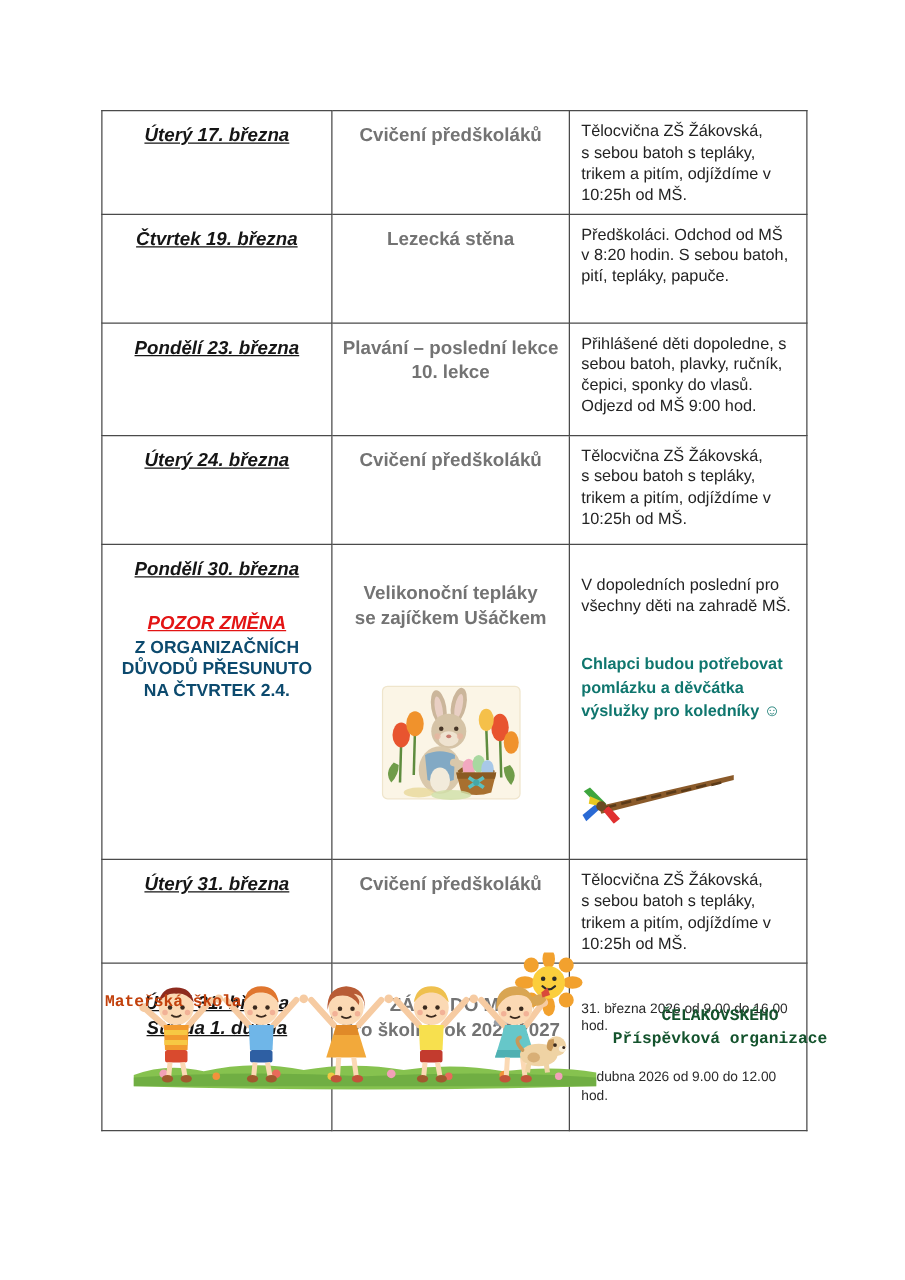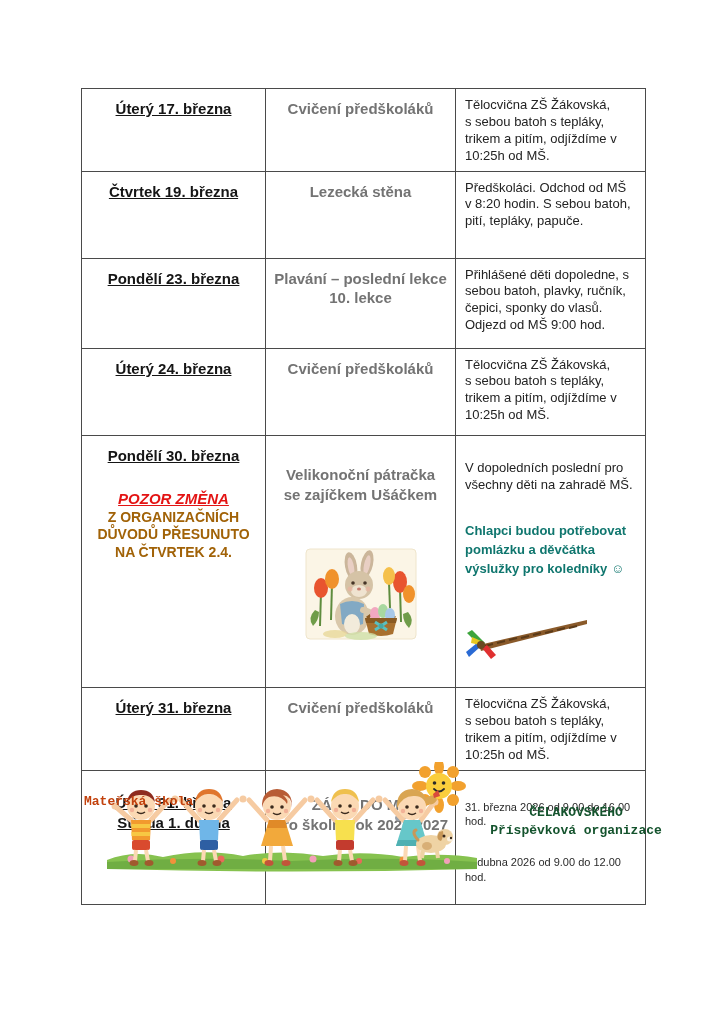--- a/index.html
+++ b/index.html
@@ -18,29 +18,29 @@
     border:1px solid #4a4a4a; vertical-align:top;
     padding:10px 6px 6px;
   }
   col.c1{width:184px;} col.c2{width:190px;} col.c3{width:190px;}
   tr.r1{height:80px;} tr.r2{height:87px;} tr.r3{height:90px;}
   tr.r4{height:87px;margin-top:21px;} tr.r5{height:143px;} tr.r6{height:83px;}
   tr.r7{height:94px;}
 
   td.datecell { text-align:center; }
   .date-line {
-    font-size:15px; font-weight:bold; 
+    font-size:15px; font-weight:bold; font-style:italic;
     text-decoration:underline; color:#151515; line-height:1.35;
   }
   .notice-title {
     margin-top:24px; font-size:15px; font-weight:bold; font-style:italic;
     text-decoration:underline; color:#e31414; line-height:1.2;
   }
   .notice-body {
-    font-size:14px; font-weight:bold; color:#a16207;
+    font-size:14px; font-weight:bold; color:#0c4a6e;
     white-space:pre-line; line-height:1.25; margin-top:1px;
   }
 
   td.actcell {
     text-align:center; font-size:15px; font-weight:bold;
     color:#737373; white-space:pre-line; line-height:1.3;
   }
 
   td.detcell {
     font-size:13px; line-height:1.3; color:#232323;
@@ -119,21 +119,21 @@
 
   <tr class="r5">
     <td class="datecell">
       <div class="date-line">Pondělí 30. března</div>
       <div class="notice-title">POZOR ZMĚNA</div>
       <div class="notice-body">Z ORGANIZAČNÍCH
 DŮVODŮ PŘESUNUTO
 NA ČTVRTEK 2.4.</div>
     </td>
     <td class="actcell">
-      <div>Velikonoční pátračka
+      <div>Velikonoční tepláky
 se zajíčkem Ušáčkem</div>
       <div class="bunny-wrap">
         <svg width="112" height="92" viewBox="0 0 112 92">
           <rect x="1" y="1" width="110" height="90" rx="4" fill="#fbf5e6" stroke="#efe5cc"></rect>
 
           <path d="M16,44 L15,78" stroke="#5e8c3e" stroke-width="2"></path>
           <path d="M27,36 L26,72" stroke="#5e8c3e" stroke-width="2"></path>
           <ellipse cx="16" cy="40" rx="7" ry="10" fill="#e8542f"></ellipse>
           <ellipse cx="27" cy="31" rx="7" ry="10" fill="#f0922c"></ellipse>
           <path d="M10,62 Q2,70 8,78 Q14,72 14,64 Z" fill="#6f9c49"></path>

